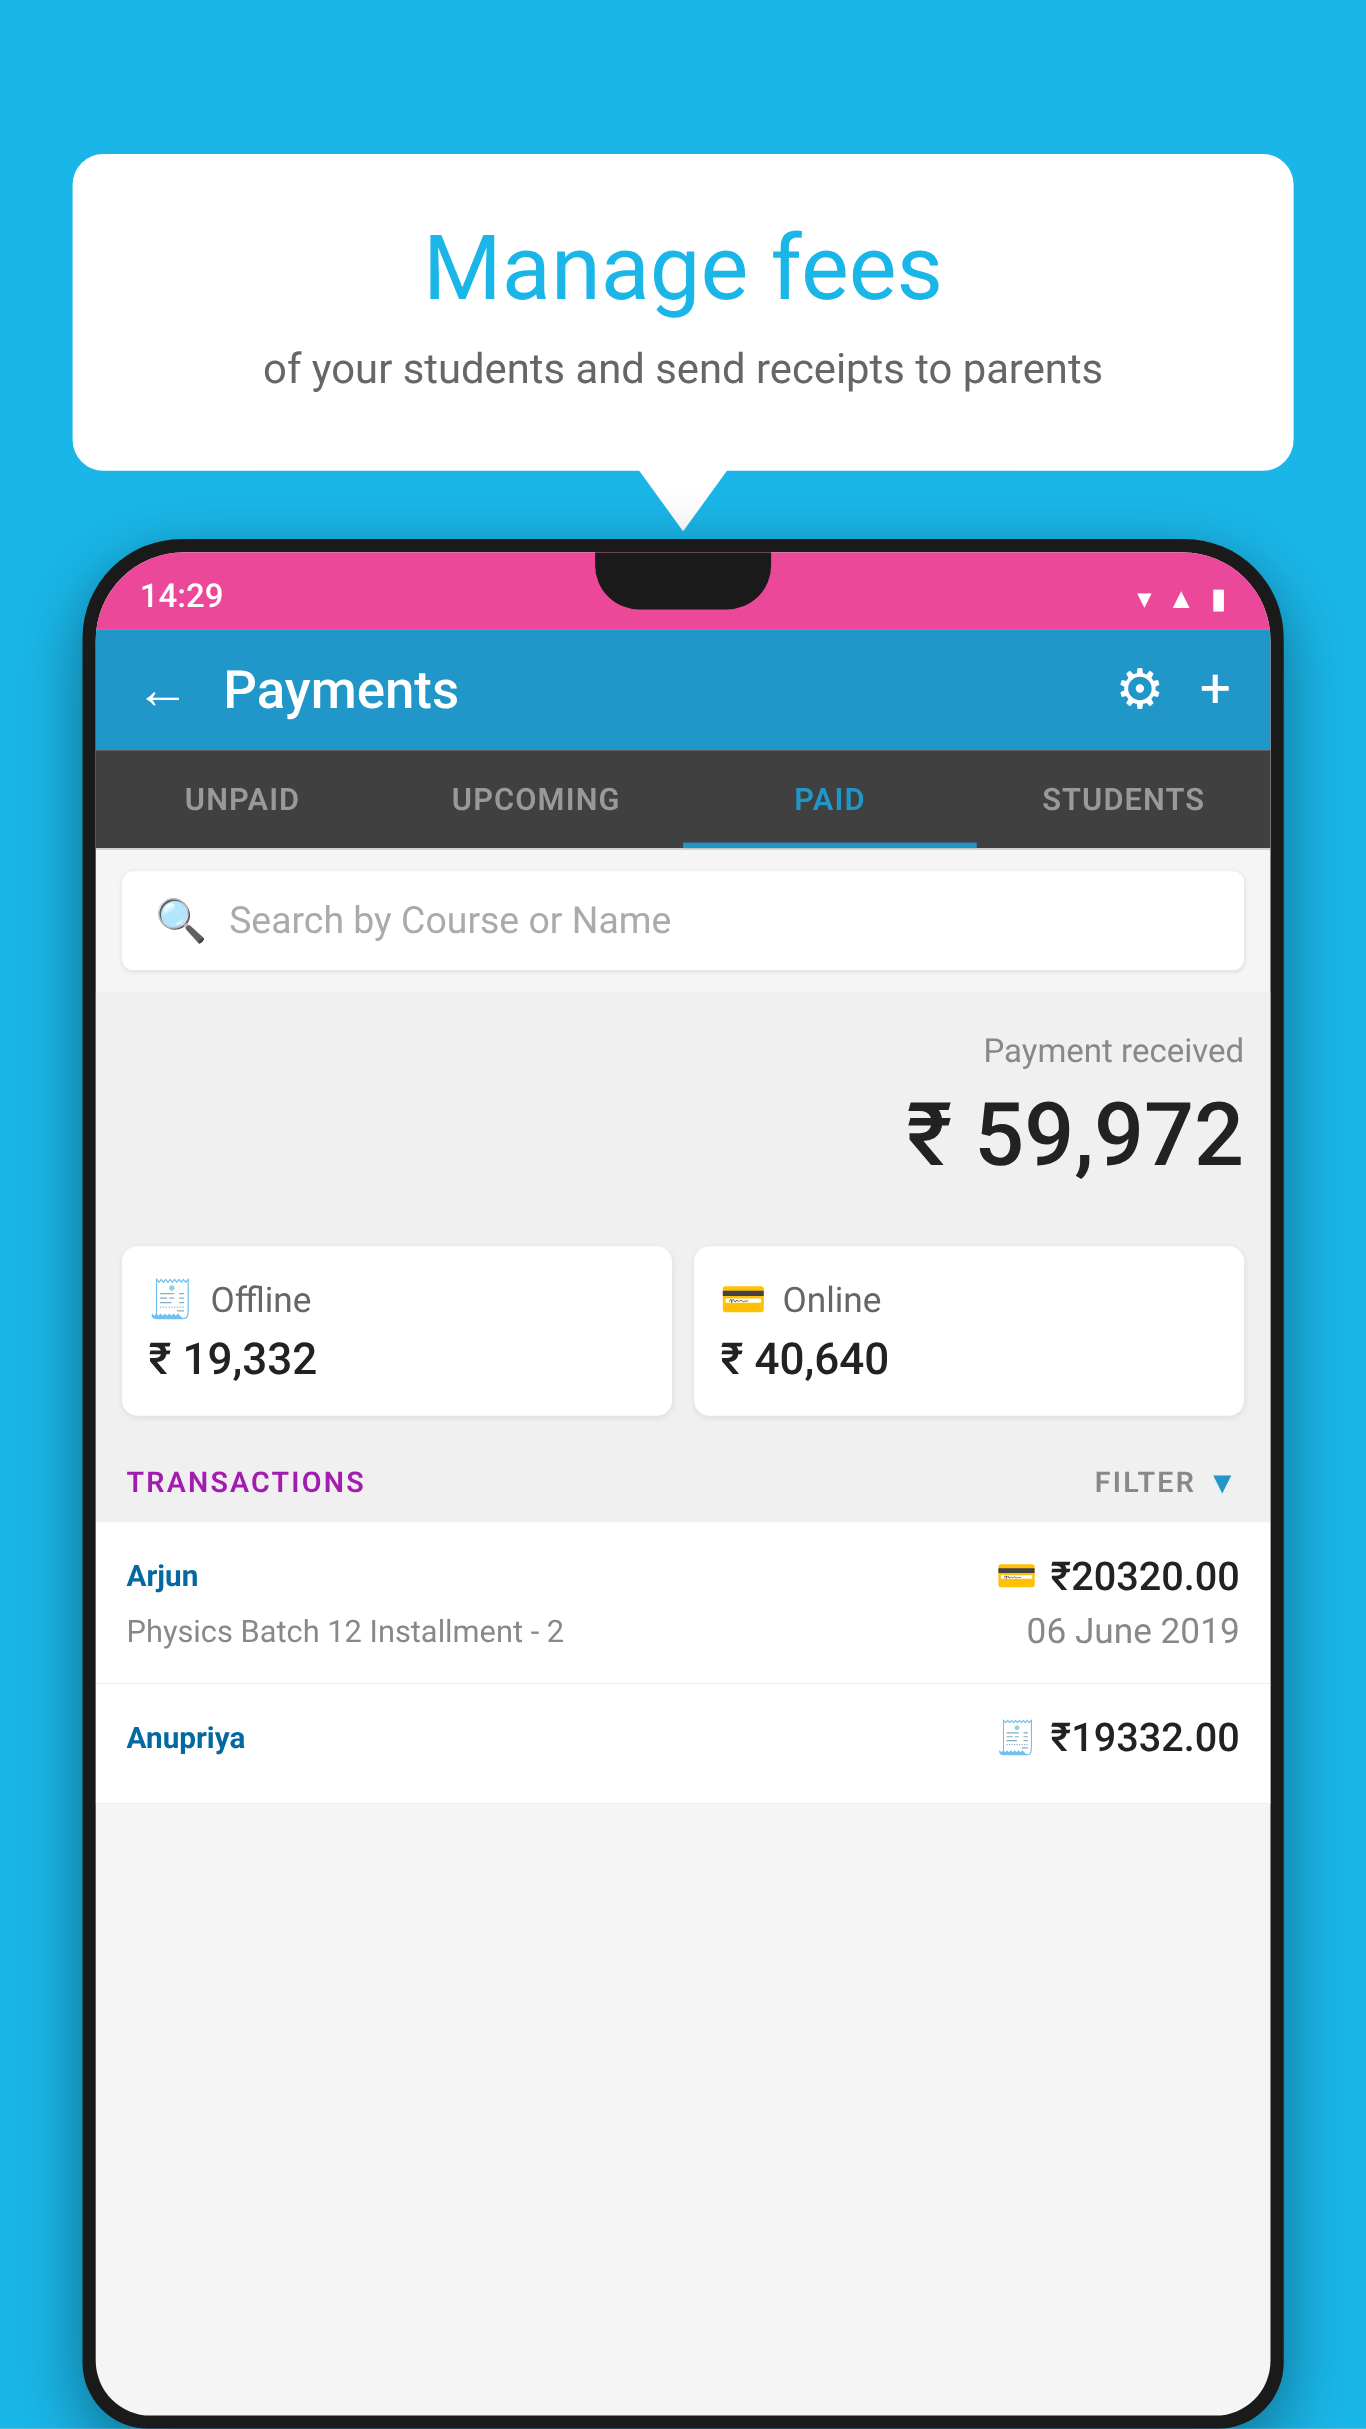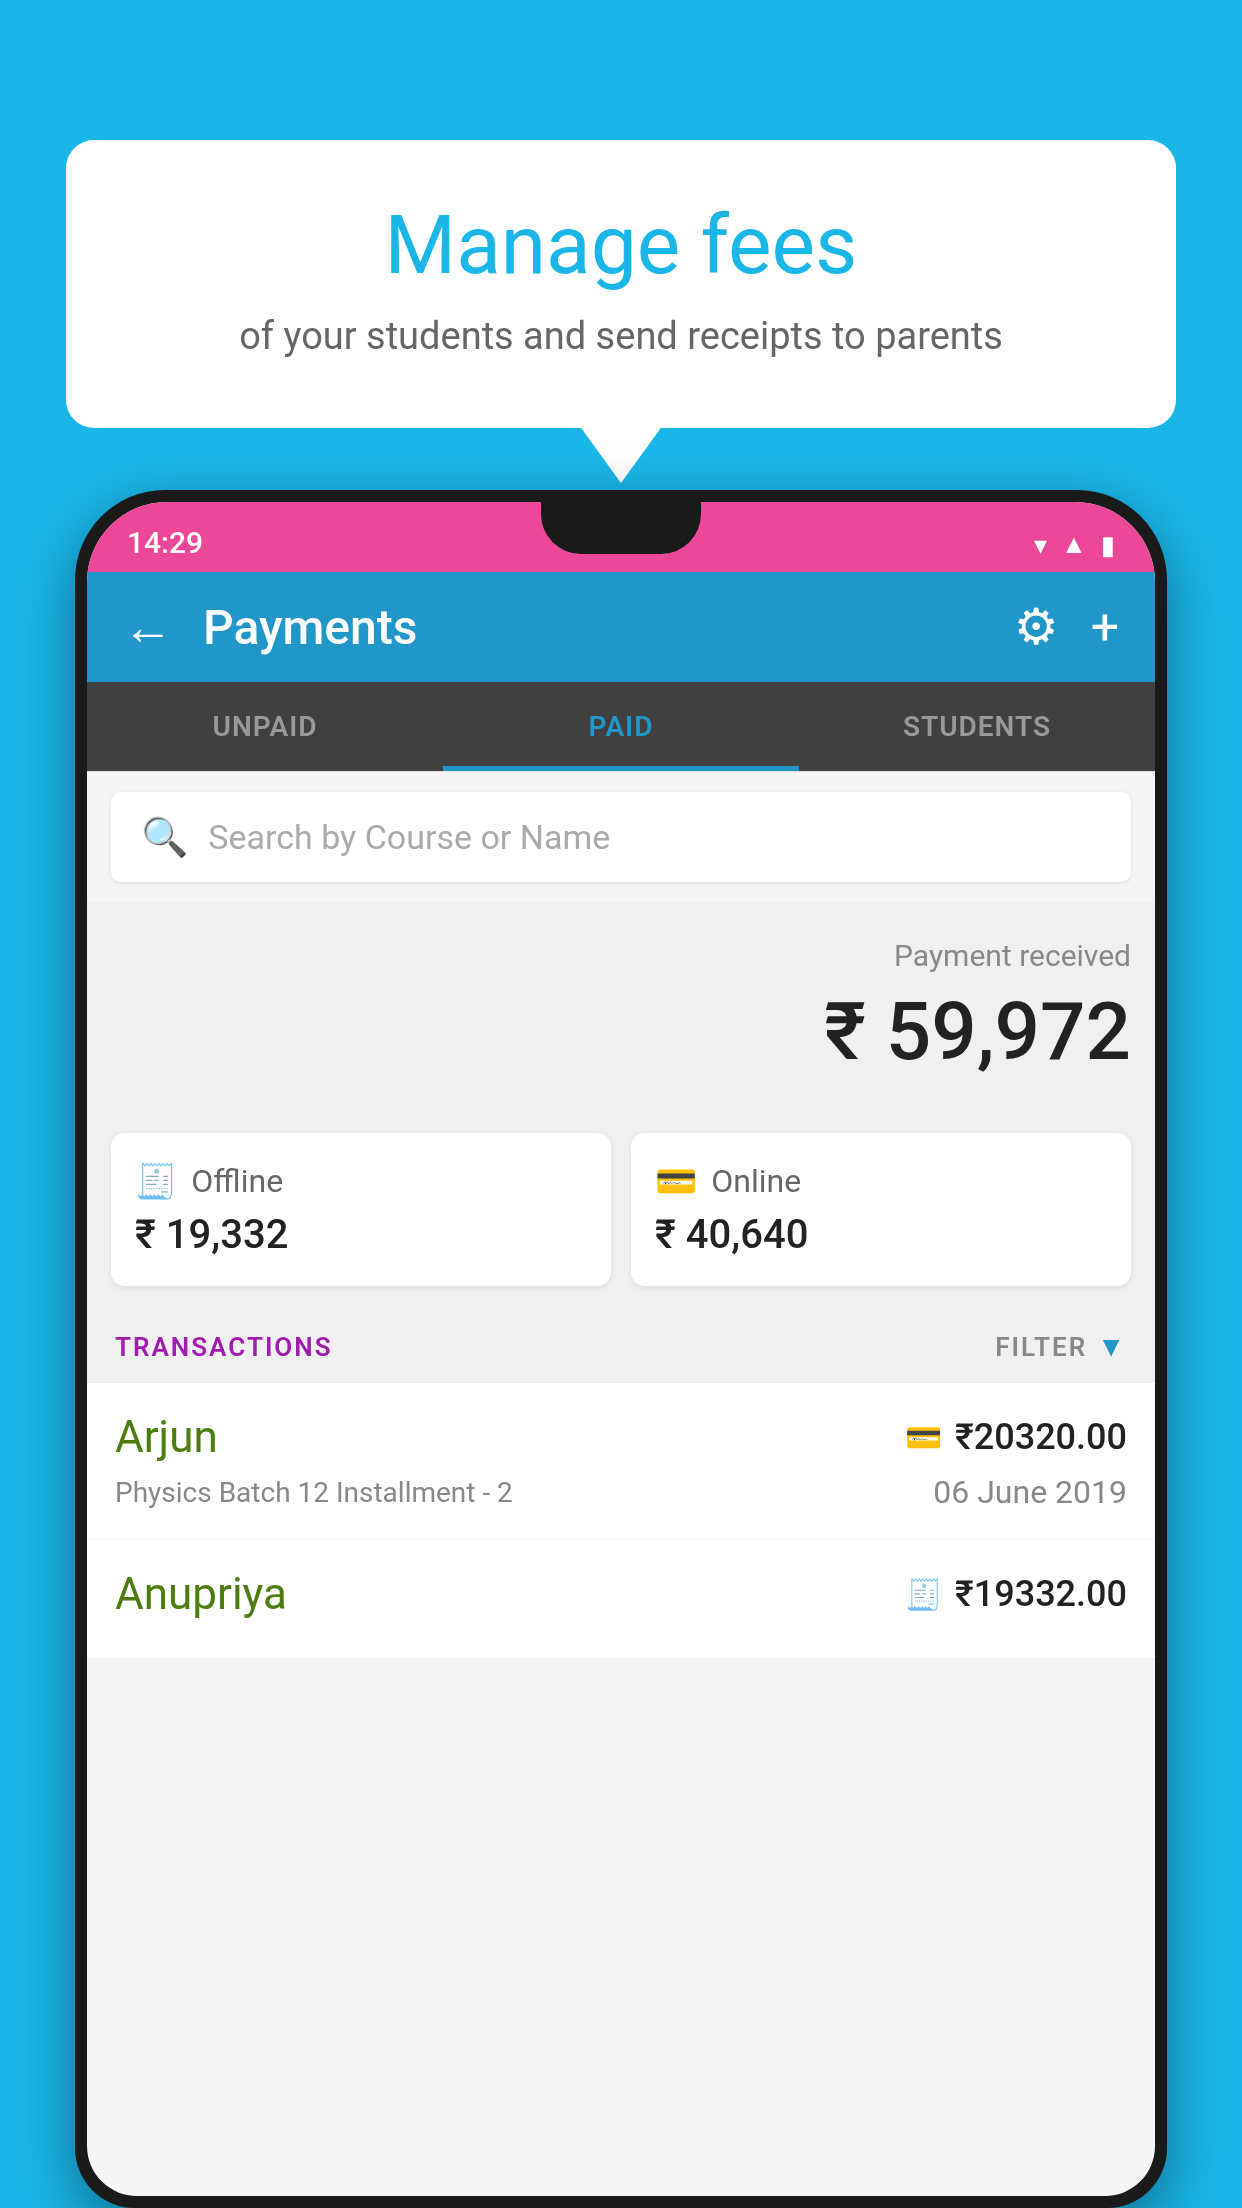--- a/index.html
+++ b/index.html
@@ -312,23 +312,23 @@
     }
 
     .transaction-top {
       display: flex;
       align-items: center;
       justify-content: space-between;
       margin-bottom: 10px;
     }
 
     .transaction-name {
-      font-size: 44px;
-      font-weight: 400;
-      color: #4d7c0f;
+      font-size: 27px;
+      font-weight: 700;
+      color: #0369a1;
     }
 
     .transaction-amount-block {
       display: flex;
       align-items: center;
       gap: 12px;
     }
 
     .transaction-card-icon {
       font-size: 30px;
@@ -386,20 +386,23 @@
       <span class="app-bar-title">Payments</span>
       <div class="app-bar-icons">
         <span class="icon-gear">⚙</span>
         <span class="icon-plus">+</span>
       </div>
     </div>
 
     <div class="tab-bar">
       <div class="tab">
         <span>UNPAID</span>
+      </div>
+      <div class="tab">
+        <span>UPCOMING</span>
       </div>
       <div class="tab active">
         <span>PAID</span>
       </div>
       <div class="tab">
         <span>STUDENTS</span>
       </div>
     </div>
 
     <div class="search-container">

